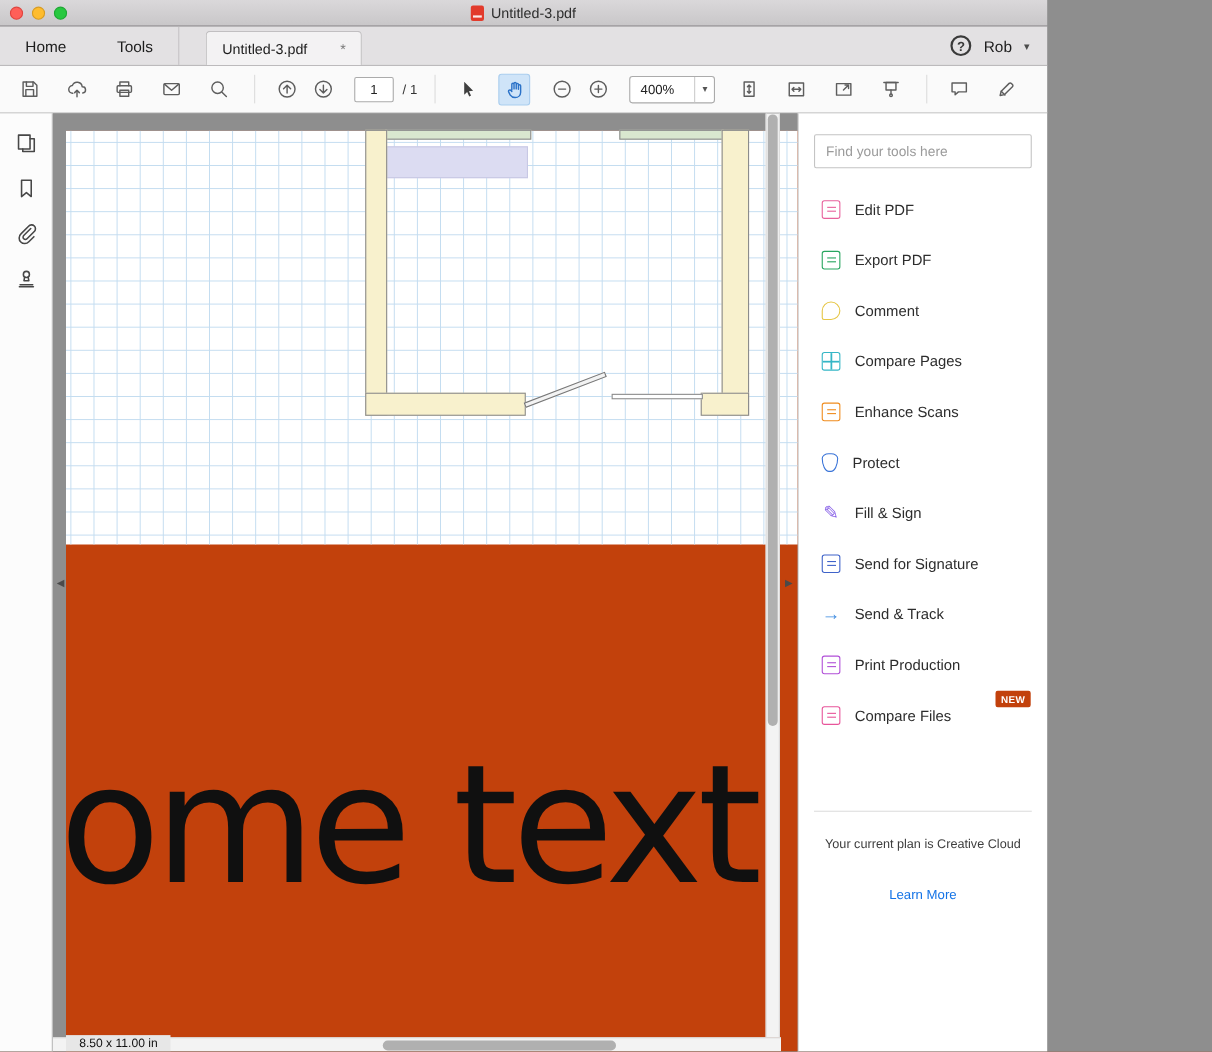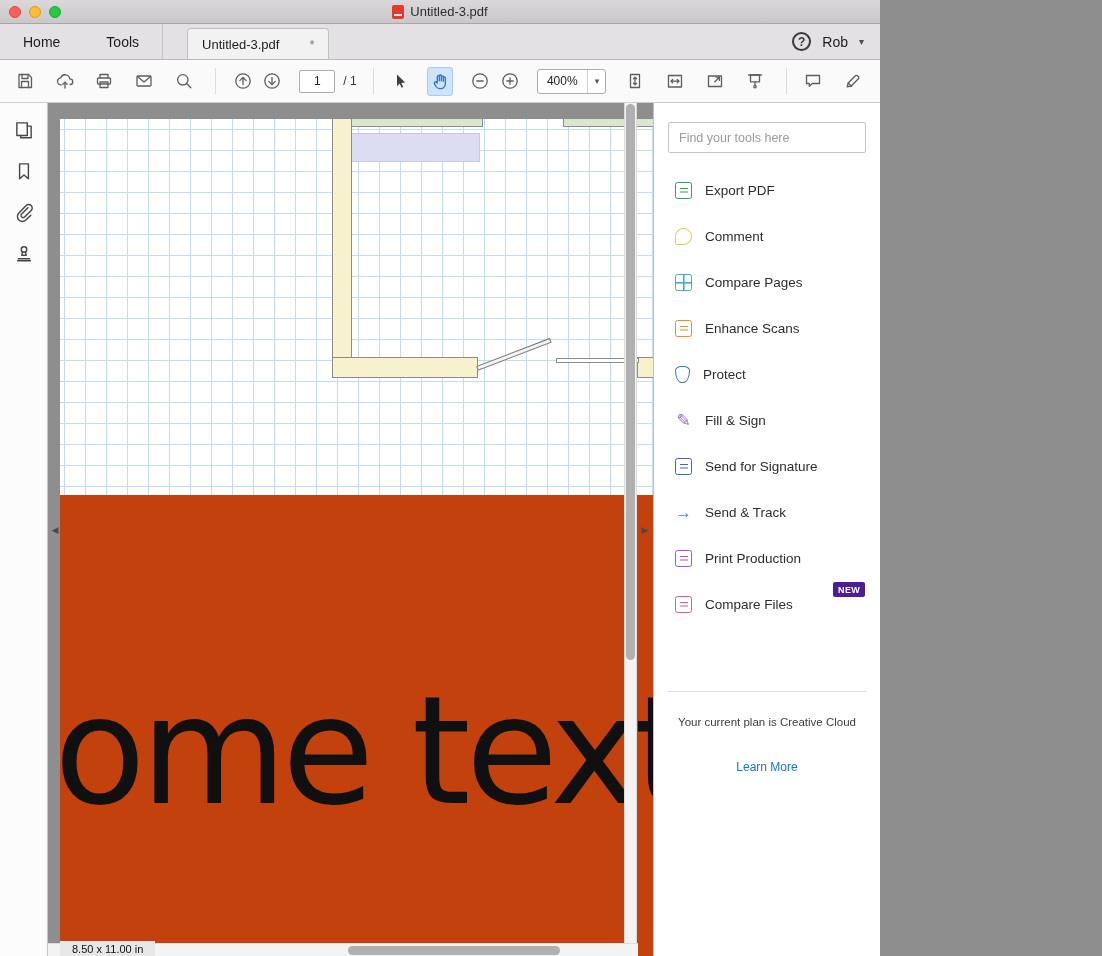--- a/index.html
+++ b/index.html
@@ -1,18 +1,18 @@
 <!DOCTYPE html>
 <html><head>
 <meta charset="utf-8">
 <style>
   *{box-sizing:border-box;margin:0;padding:0}
   html,body{width:1102px;height:956px;overflow:hidden;background:#8e8e8e;
     font-family:"Liberation Sans",sans-serif;-webkit-user-select:none;user-select:none}
-  .window{width:880px;height:956px;display:flex;flex-direction:column}
+  .window{width:952px;height:956px;display:flex;flex-direction:column}
 
   
   .titlebar{flex:0 0 24px;background:linear-gradient(#dad8da,#c9c7c9);
     border-bottom:1px solid #a8a6a8;position:relative;display:flex;align-items:center}
   .traffic{display:flex;gap:8px;margin-left:9px;z-index:2}
   .light{width:12px;height:12px;border-radius:50%}
   .light-red{background:#ff5f58;border:1px solid #e0443e}
   .light-yellow{background:#febc2e;border:1px solid #d89c22}
   .light-green{background:#28c840;border:1px solid #1ea833}
   .title-center{position:absolute;left:0;right:0;top:0;bottom:0;display:flex;
@@ -324,20 +324,24 @@
       </div>
       <div class="page-size">8.50 x 11.00 in</div>
     </div>
 
     <div class="right-panel">
       <input class="tools-search" placeholder="Find your tools here" style="">
 
       <div class="tool-list">
 
         <div class="tool-row">
+          <span class="tool-icon icon-doc" style="color: rgb(232, 97, 156);"></span>
+          <span class="tool-label">Edit PDF</span>
+        </div>
+        <div class="tool-row">
           <span class="tool-icon icon-doc" style="color: rgb(39, 165, 95);"></span>
           <span class="tool-label">Export PDF</span>
         </div>
         <div class="tool-row">
           <span class="tool-icon icon-bubble" style="color: rgb(230, 198, 69);"></span>
           <span class="tool-label">Comment</span>
         </div>
         <div class="tool-row">
           <span class="tool-icon icon-grid" style="color: rgb(53, 182, 198);"></span>
           <span class="tool-label">Compare Pages</span>
@@ -362,21 +366,21 @@
           <span class="tool-icon icon-arrow" style="color: rgb(62, 139, 224);"></span>
           <span class="tool-label">Send &amp; Track</span>
         </div>
         <div class="tool-row">
           <span class="tool-icon icon-doc" style="color: rgb(177, 79, 216);"></span>
           <span class="tool-label">Print Production</span>
         </div>
         <div class="tool-row">
           <span class="tool-icon icon-doc" style="color: rgb(232, 85, 154);"></span>
           <span class="tool-label">Compare Files</span>
-          <span class="new-badge" style="background-color: #4c1d95;">NEW</span>
+          <span class="new-badge" style="background-color: #c2410c;">NEW</span>
         </div>
       </div>
 
       <div class="panel-divider"></div>
       <div class="plan-text">Your current plan is Creative Cloud</div>
       <div class="learn-more" style="color: rgb(20, 115, 230);">Learn More</div>
     </div>
 
   </div>
 </div>

